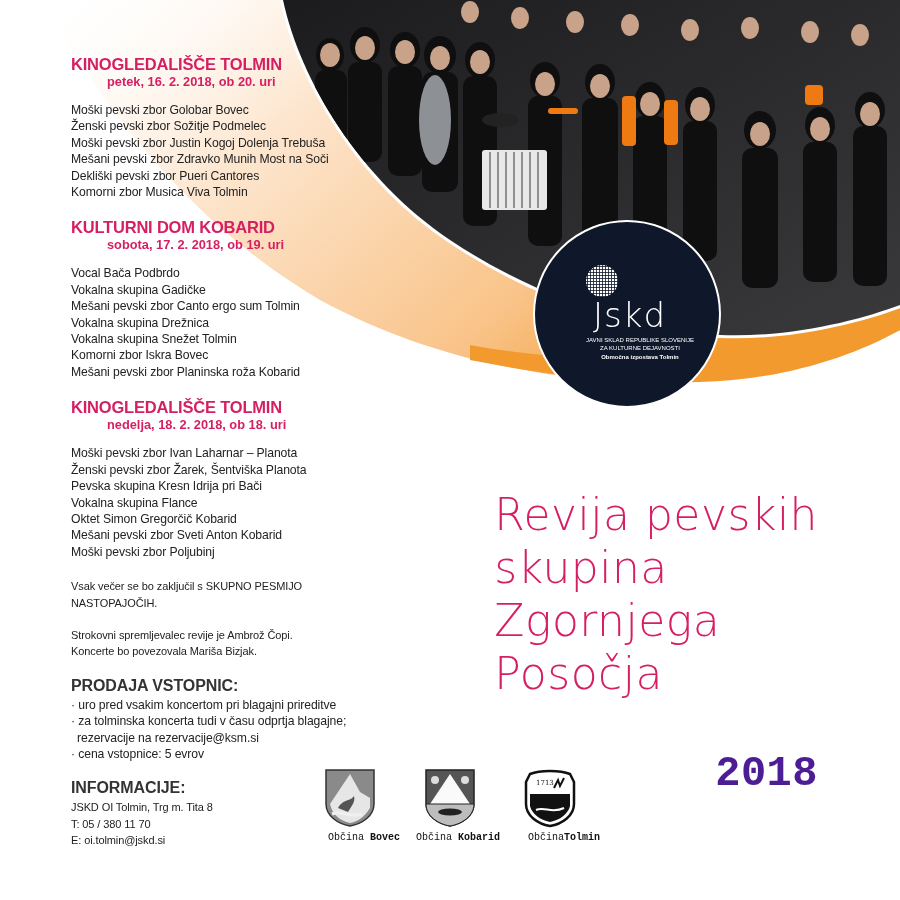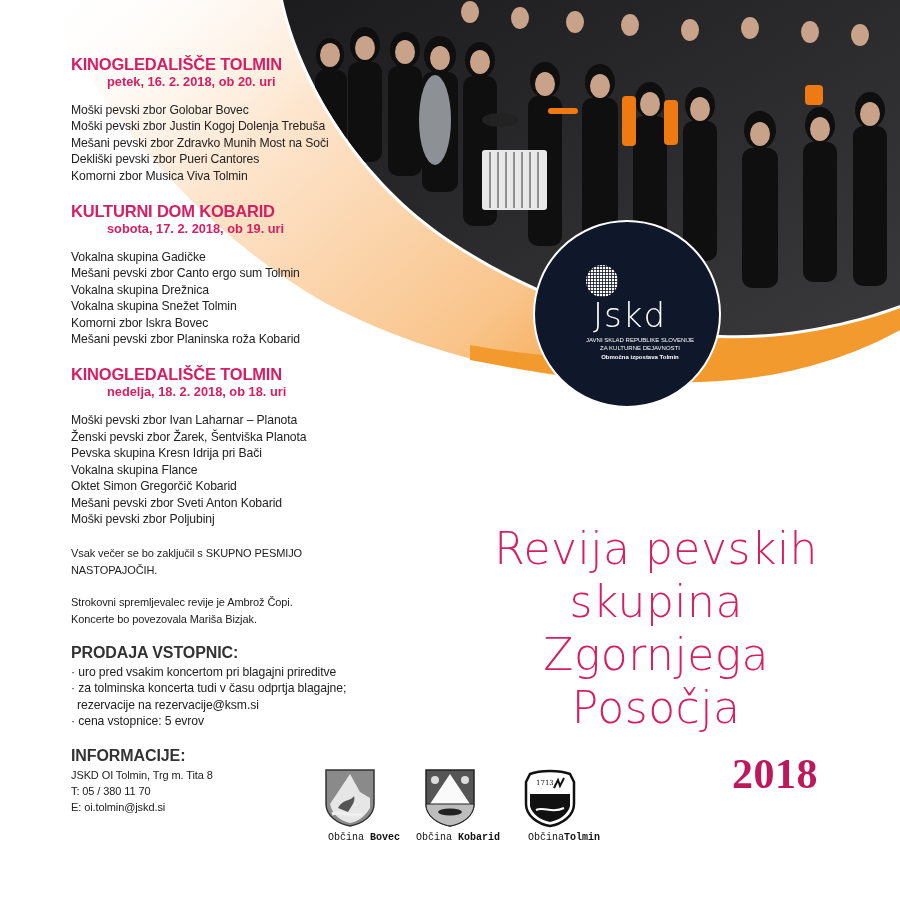--- a/index.html
+++ b/index.html
@@ -12,23 +12,23 @@
   .venue { font-weight: bold; color: #d61f63; font-size: 16.5px; line-height: 20px; letter-spacing: -0.2px; }
   .date { font-weight: bold; color: #d61f63; font-size: 12.8px; line-height: 16px; margin-bottom: 12px; padding-left: 36px; }
   .choir-list { list-style: none; font-size: 12.2px; line-height: 16.4px; color: #222; letter-spacing: -0.1px; }
   .event { margin-bottom: 17px; }
   .event + .event { }
   .note { font-size: 11px; line-height: 16.4px; color: #222; letter-spacing: -0.1px; }
   .section-h { font-weight: bold; color: #333; font-size: 16px; line-height: 18px; margin-top: 17px; margin-bottom: 2px; letter-spacing: -0.1px; }
   .bullets { list-style: none; font-size: 12.2px; line-height: 16.4px; color: #222; letter-spacing: -0.1px; }
   .bullets li .indent { padding-left: 6px; display: inline-block; }
 
-  .title-block { position: absolute; right: 82px; top: 488px; text-align: center; z-index: 2; margin-top: 34px; }
+  .title-block { position: absolute; right: 82px; top: 488px; text-align: left; z-index: 2; }
   .title-line { display: block; color: #d61f63; font-size: 44px; line-height: 53px; font-weight: normal; letter-spacing: 0.5px; font-family: "DejaVu Sans", sans-serif; font-weight: 300; }
-  .year { position: absolute; right: 82px; top: 750px; color: #be185d; font-size: 42px; font-weight: bold; font-family: Liberation Serif, serif; letter-spacing: 0.5px; z-index: 2; }
+  .year { position: absolute; right: 82px; top: 750px; color: #4c1d95; font-size: 42px; font-weight: bold; font-family: Liberation Mono, monospace; letter-spacing: 0.5px; z-index: 2; }
 
   .jskd-logo { position: absolute; left: 533px; top: 220px; width: 188px; height: 188px; border-radius: 50%; background: #0f172a; border: 2px solid #fff; z-index: 3; }
   .jskd-mark { position: absolute; left: 50px; top: 42px; width: 34px; height: 34px; }
   .jskd-word { position: absolute; left: 58px; top: 73px; color: #fff; font-size: 34px; font-family: "DejaVu Sans", sans-serif; font-weight: 200; letter-spacing: 1px; }
   .jskd-sub { position: absolute; left: 0; width: 188px; top: 114px; text-align: center; color: #fff; font-size: 6px; line-height: 8px; padding-left: 22px; }
   .jskd-sub .bold { font-weight: bold; }
 
   .crests { position: absolute; left: 300px; top: 768px; z-index: 2; display: flex; }
   .crest { width: 100px; text-align: right; }
   .crest svg { display: block; margin: 0 auto; }
@@ -137,31 +137,33 @@
     <ellipse cx="500" cy="120" rx="18" ry="7" fill="#222"></ellipse>
   </g>
 </svg>
 
 <div class="col-left">
   <div class="event">
     <div class="venue">KINOGLEDALIŠČE TOLMIN</div>
     <div class="date">petek, 16. 2. 2018, ob 20. uri</div>
     <ul class="choir-list">
       <li>Moški pevski zbor Golobar Bovec</li>
+      <li>Ženski pevski zbor Sožitje Podmelec</li>
       <li>Moški pevski zbor Justin Kogoj Dolenja Trebuša</li>
       <li>Mešani pevski zbor Zdravko Munih Most na Soči</li>
       <li>Dekliški pevski zbor Pueri Cantores</li>
       <li>Komorni zbor Musica Viva Tolmin</li>
     </ul>
   </div>
 
   <div class="event">
     <div class="venue">KULTURNI DOM KOBARID</div>
     <div class="date">sobota, 17. 2. 2018, ob 19. uri</div>
     <ul class="choir-list">
+      <li>Vocal Bača Podbrdo</li>
       <li>Vokalna skupina Gadičke</li>
       <li>Mešani pevski zbor Canto ergo sum Tolmin</li>
       <li>Vokalna skupina Drežnica</li>
       <li>Vokalna skupina Snežet Tolmin</li>
       <li>Komorni zbor Iskra Bovec</li>
       <li>Mešani pevski zbor Planinska roža Kobarid</li>
     </ul>
   </div>
 
   <div class="event" style="margin-bottom:18px;">

